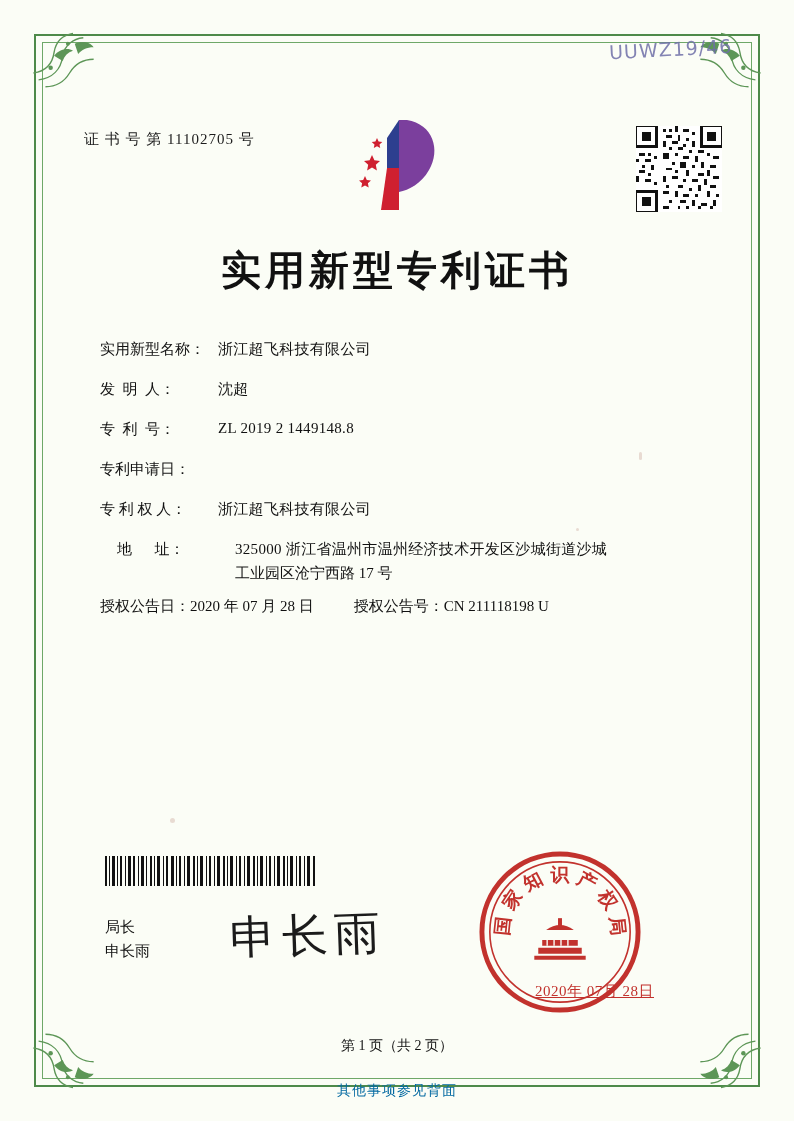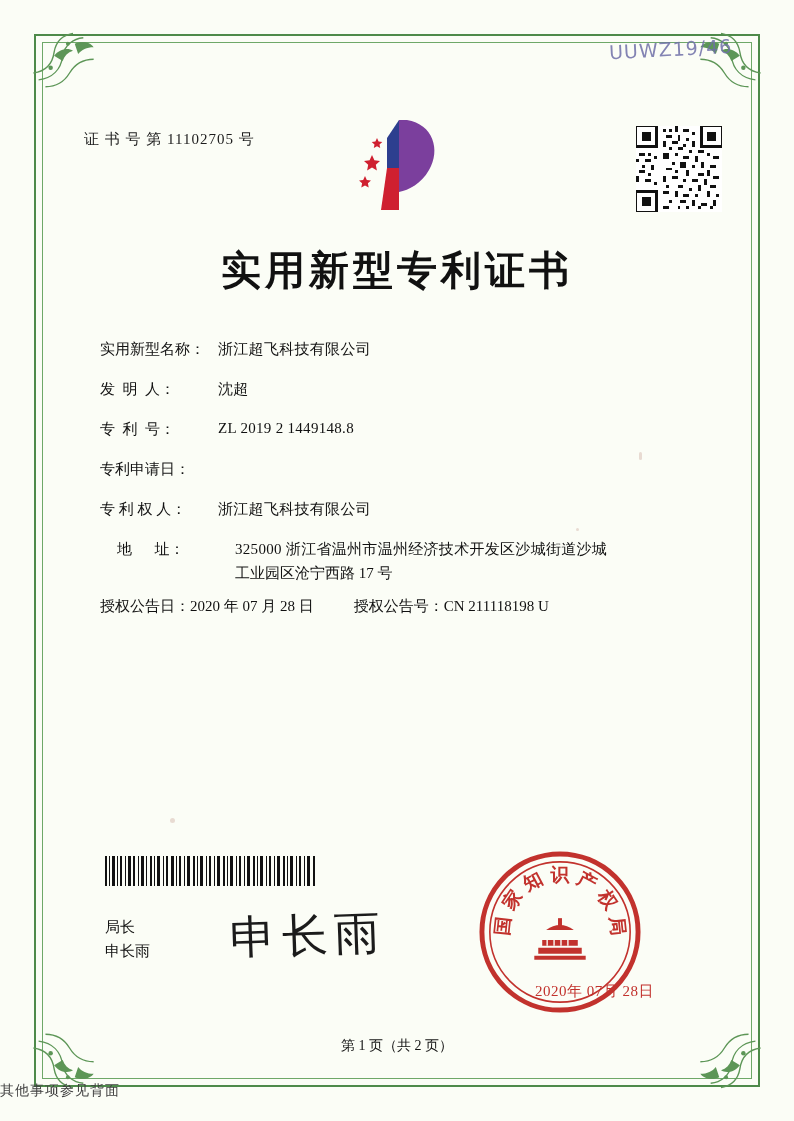--- a/index.html
+++ b/index.html
@@ -157,35 +157,36 @@
     position: absolute;
     right: 150px; top: 848px;
     width: 168px; height: 168px;
   }
   .seal-date {
     position: absolute;
     right: 140px; top: 982px;
     font-size: 15px;
     color: #c2322d;
     letter-spacing: .5px;
+    text-decoration: underline;
   }
 
   .page-no {
     position: absolute;
     left: 0; right: 0; top: 1037px;
     text-align: center;
     font-size: 14px;
     color: #111;
   }
   .footer-note {
     position: absolute;
     left: 0; right: 0; top: 1082px;
-    text-align: left;
+    text-align: center;
     font-size: 14px;
-    color: #404040;
+    color: #0369a1;
     letter-spacing: 1px;
   }
   .speck {
     position: absolute;
     background: #d8c0b5;
     border-radius: 50%;
     opacity: .55;
   }
 </style>
 </head>

